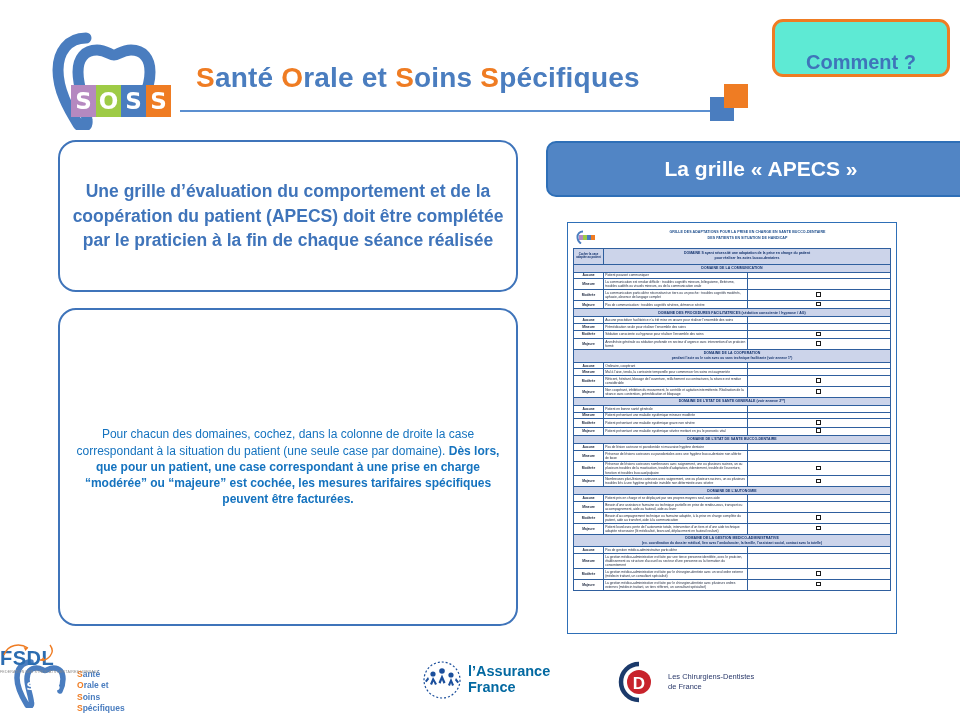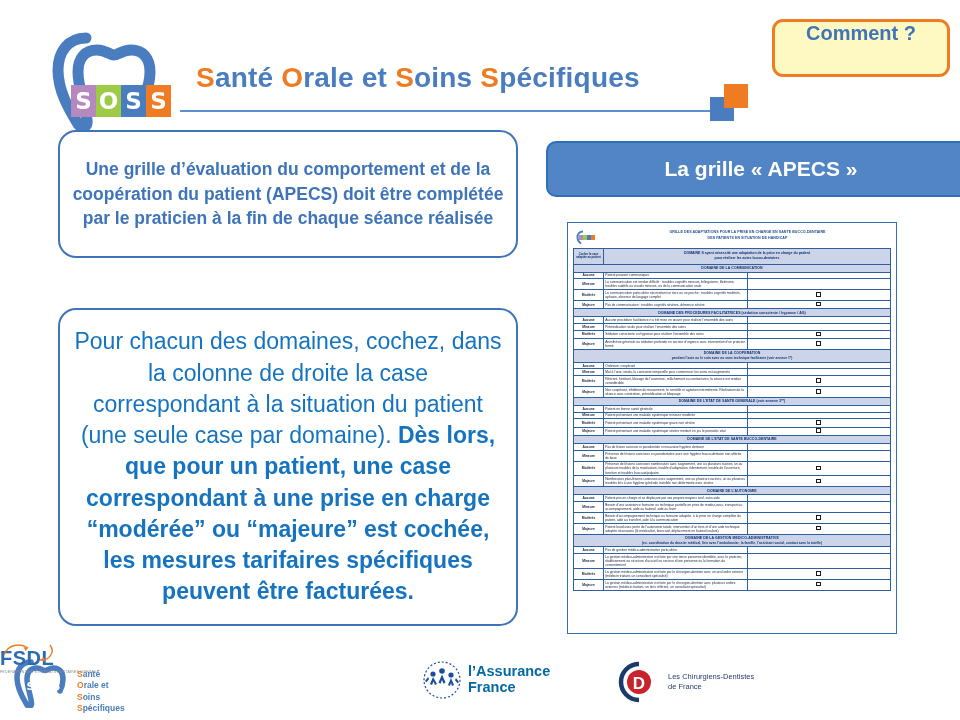--- a/index.html
+++ b/index.html
@@ -53,52 +53,52 @@
   #sq-orange {
     position: absolute; left: 724px; top: 84px;
     width: 24px; height: 24px; background: #ef7c23;
   }
 
   
   #comment-badge {
     position: absolute; left: 772px; top: 19px;
     width: 178px; height: 58px;
     border: 3px solid #ef7c23; border-radius: 11px;
-    background: #fef9c3;
-    display: flex; align-items: flex-start; justify-content: center;
+    background: #5eead4;
+    display: flex; align-items: flex-end; justify-content: center;
   }
   #comment-badge span {
     color: #3f74ba; font-size: 20px; font-weight: bold;
     font-family: "Liberation Sans", sans-serif;
   }
 
   
   .callout {
     position: absolute;
     border: 2.5px solid #3f74ba;
     border-radius: 18px;
     background: #ffffff;
     display: flex; align-items: center; justify-content: center;
     text-align: center;
     color: #1573bf;
   }
   #callout-1 {
-    left: 58px; top: 130px; width: 460px; height: 128px;
+    left: 58px; top: 140px; width: 460px; height: 152px;
     padding: 4px 4px;
   }
   #callout-1 .txt {
     font-size: 17.5px; font-weight: bold; line-height: 1.42;
     color: #3f74ba;
   }
   #callout-2 {
     left: 58px; top: 308px; width: 460px; height: 318px;
     padding: 6px 14px;
   }
   #callout-2 .txt {
-    font-size: 23px; line-height: 1.36; color: #1573bf;
+    font-size: 12px; line-height: 1.36; color: #1573bf;
   }
   #callout-2 .txt b { font-weight: bold; }
 
   
   #apecs-banner {
     position: absolute; left: 546px; top: 141px;
     width: 430px; height: 56px;
     background: #5185c5;
     border: 2.5px solid #2e6fb7;
     border-radius: 10px;

